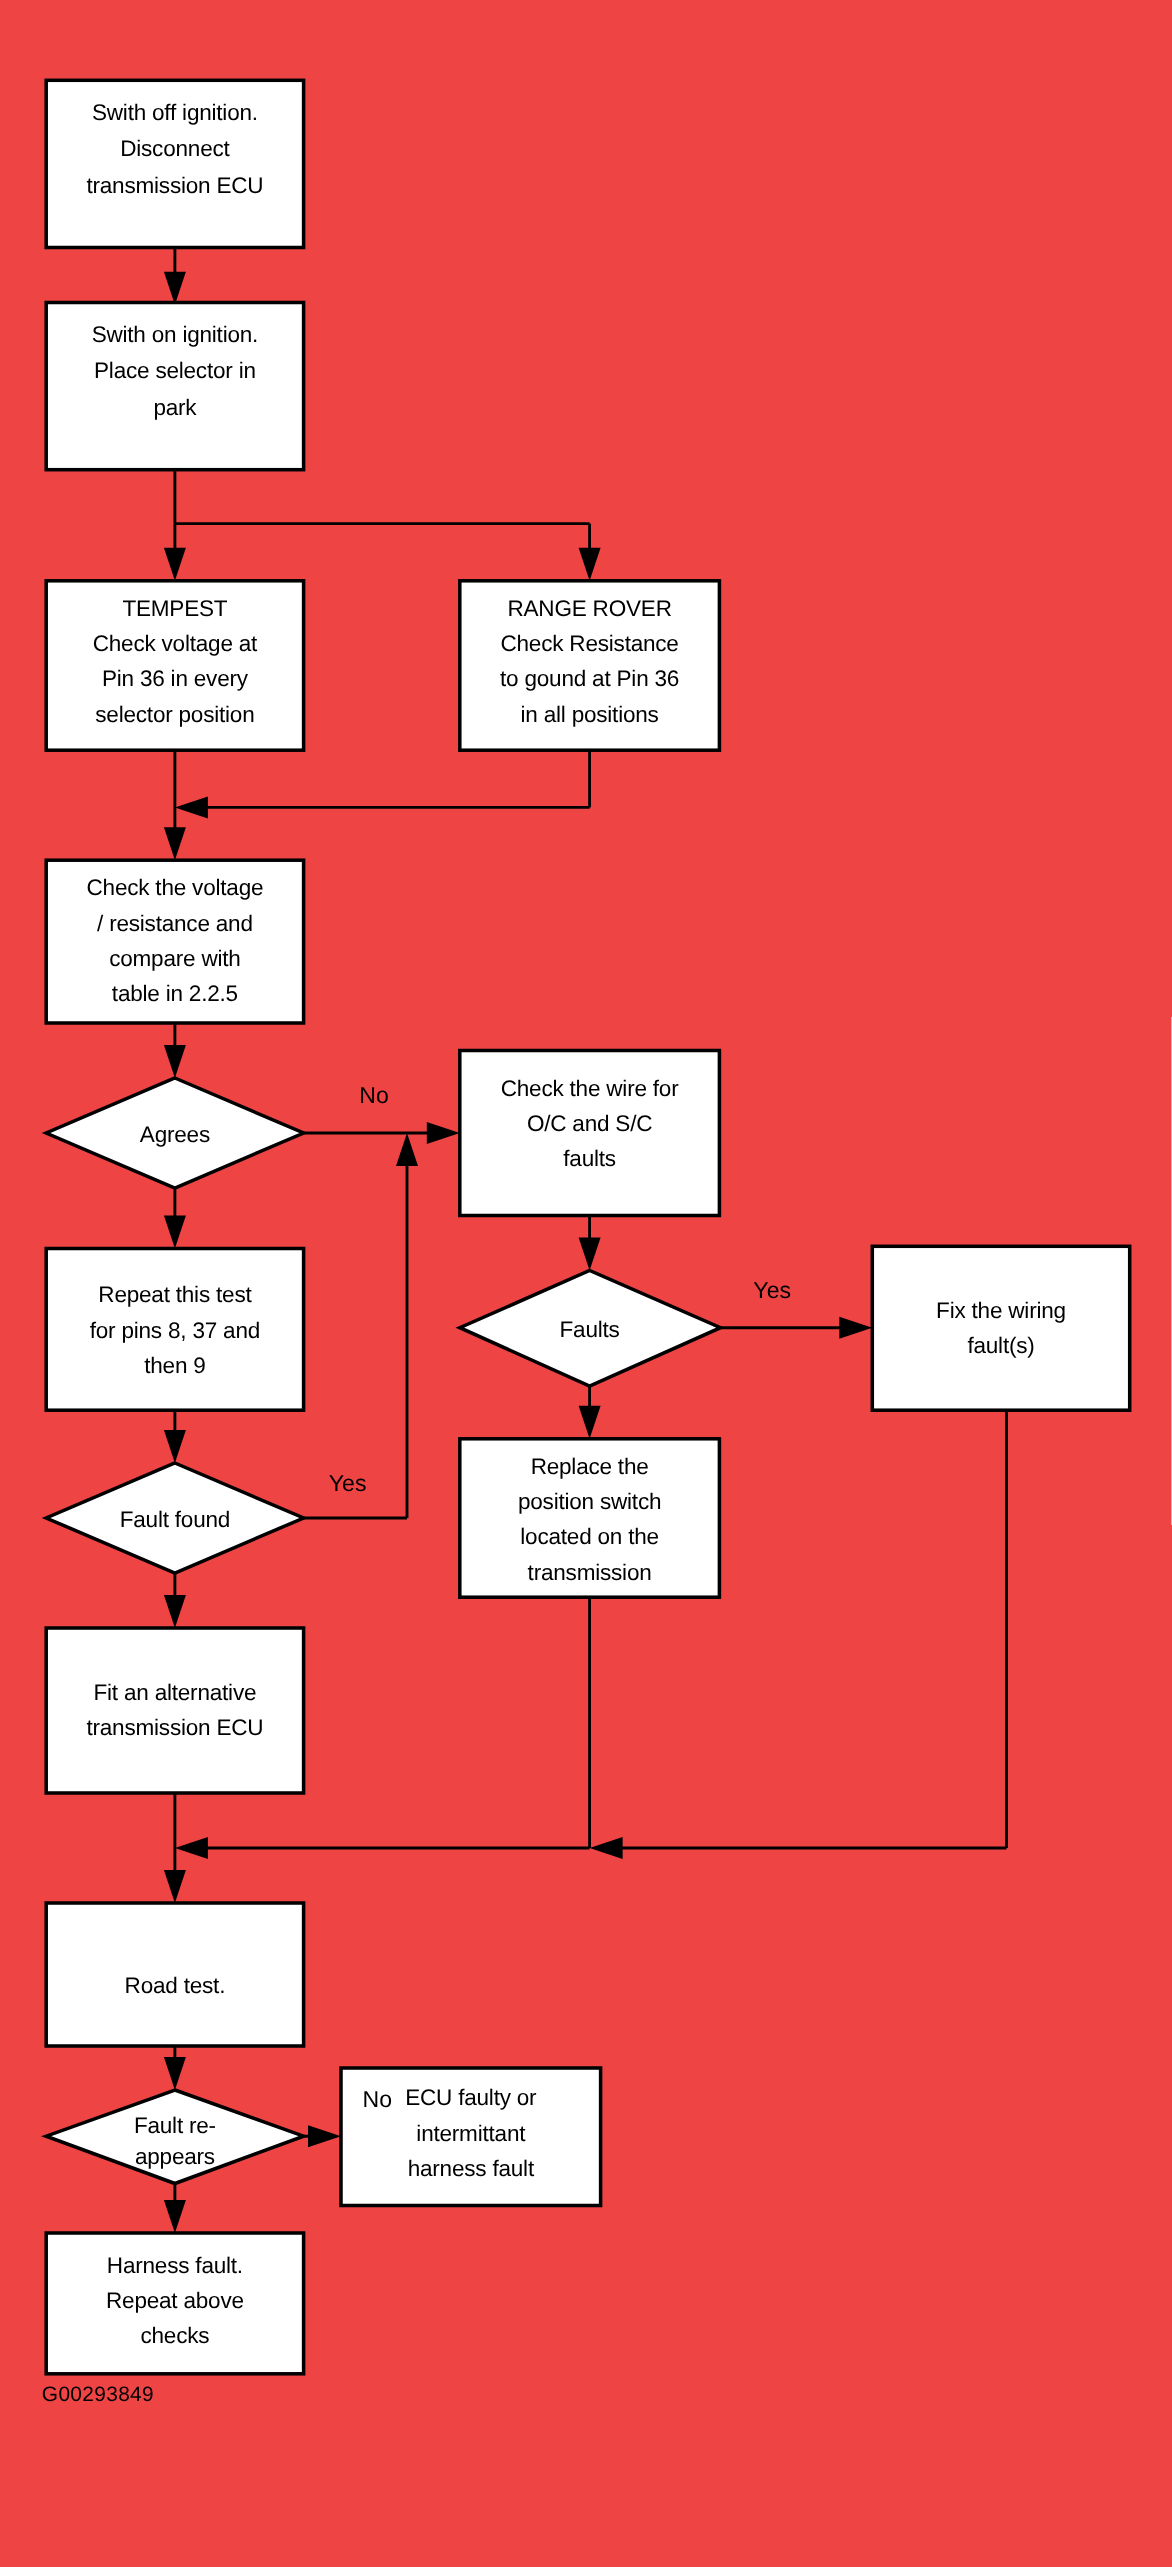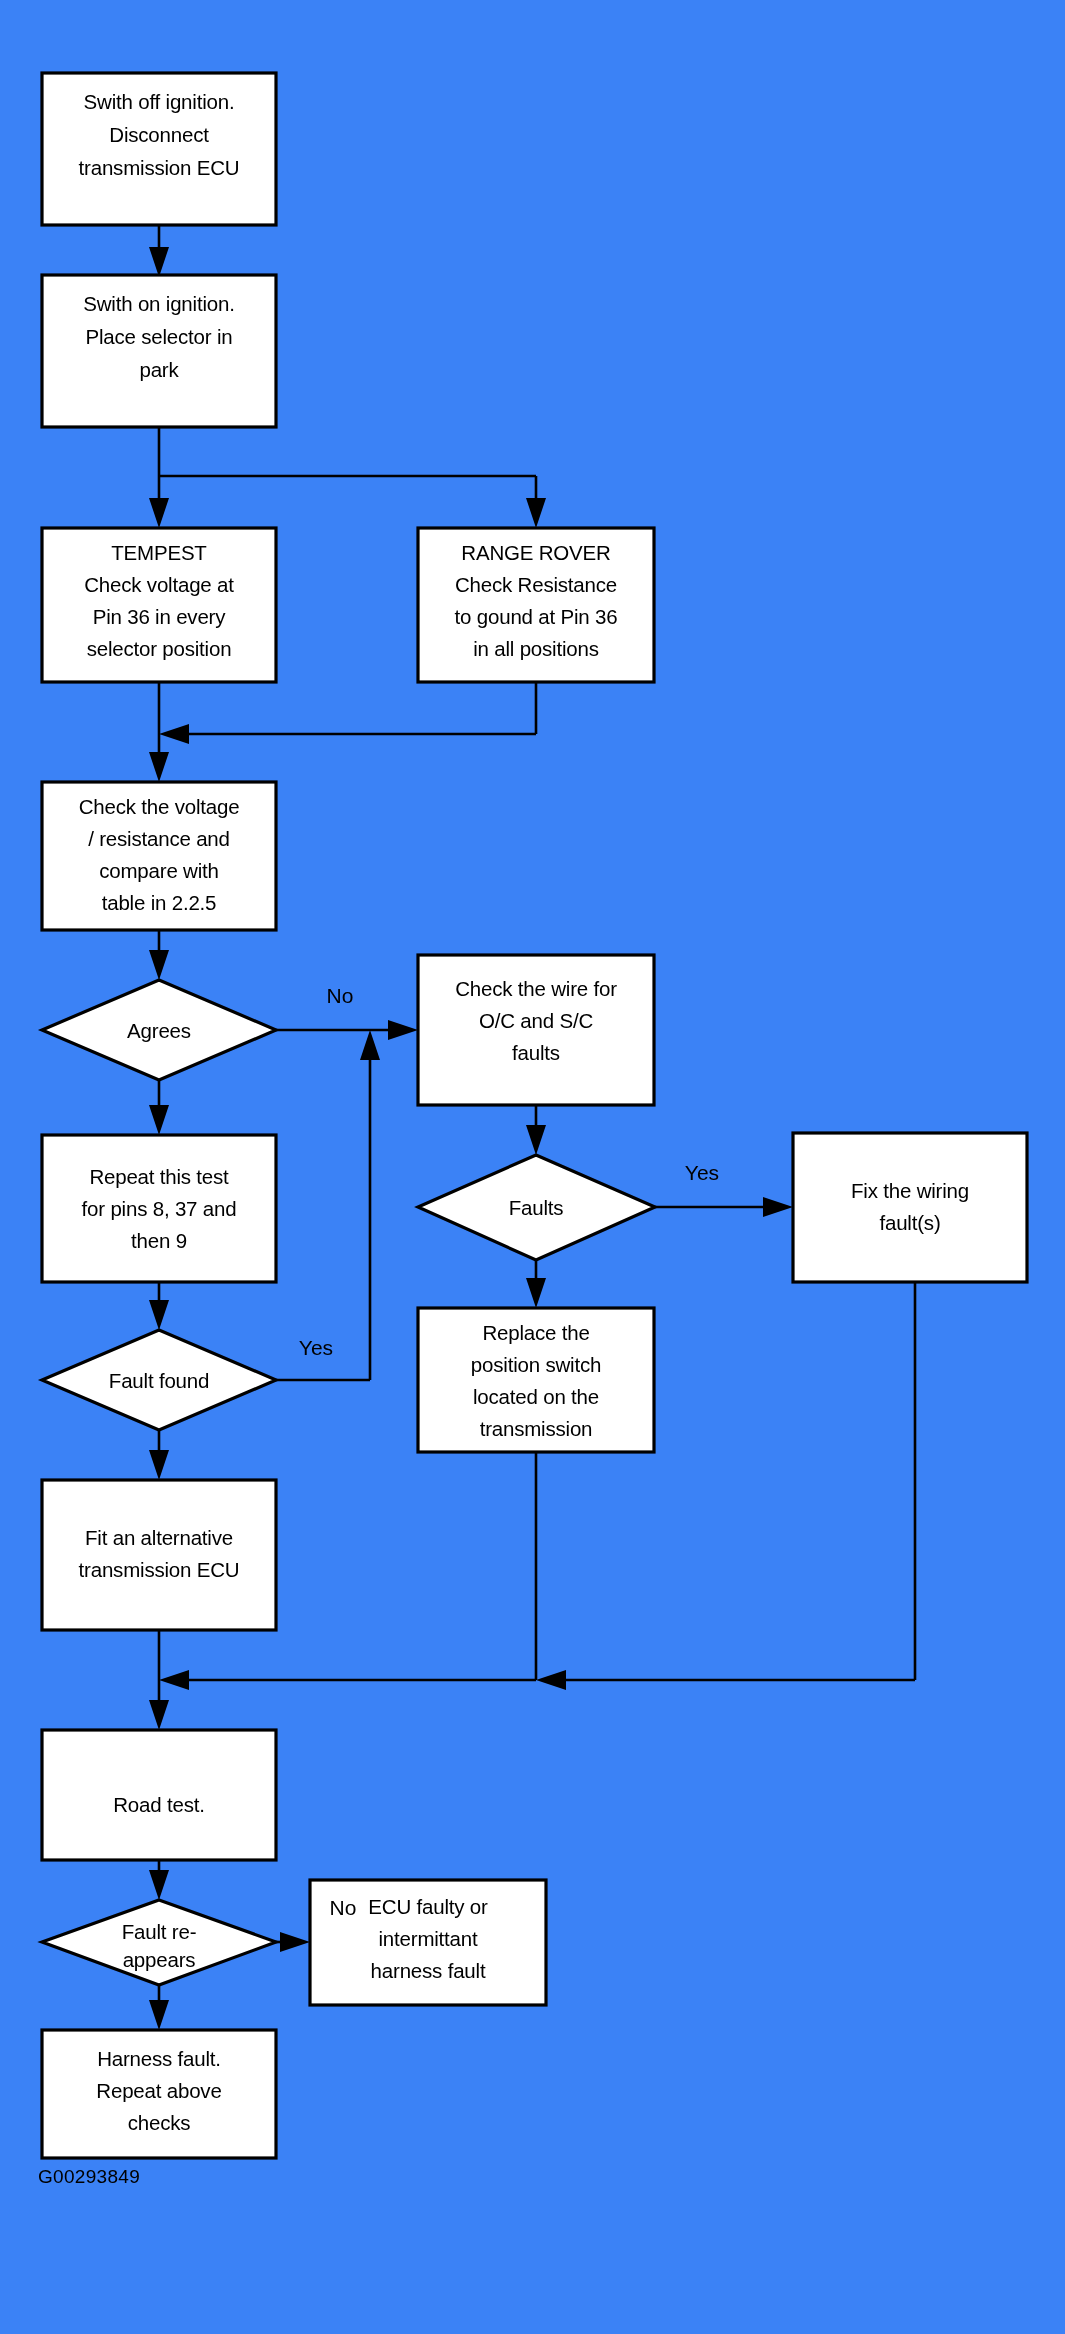--- a/index.html
+++ b/index.html
@@ -11,21 +11,21 @@
     width: 1065px;
     height: 2334px;
     font-family: "Liberation Sans", sans-serif;
     color: #000000;
     overflow: hidden;
   }
   #flow-root {
     position: relative;
     width: 1065px;
     height: 2334px;
-    background: #3b82f6;
+    background: #ef4444;
   }
   svg.flow {
     display: block;
     width: 1065px;
     height: 2334px;
   }
   .node-box {
     fill: #ffffff;
     stroke: #000000;
     stroke-width: 3.2;

